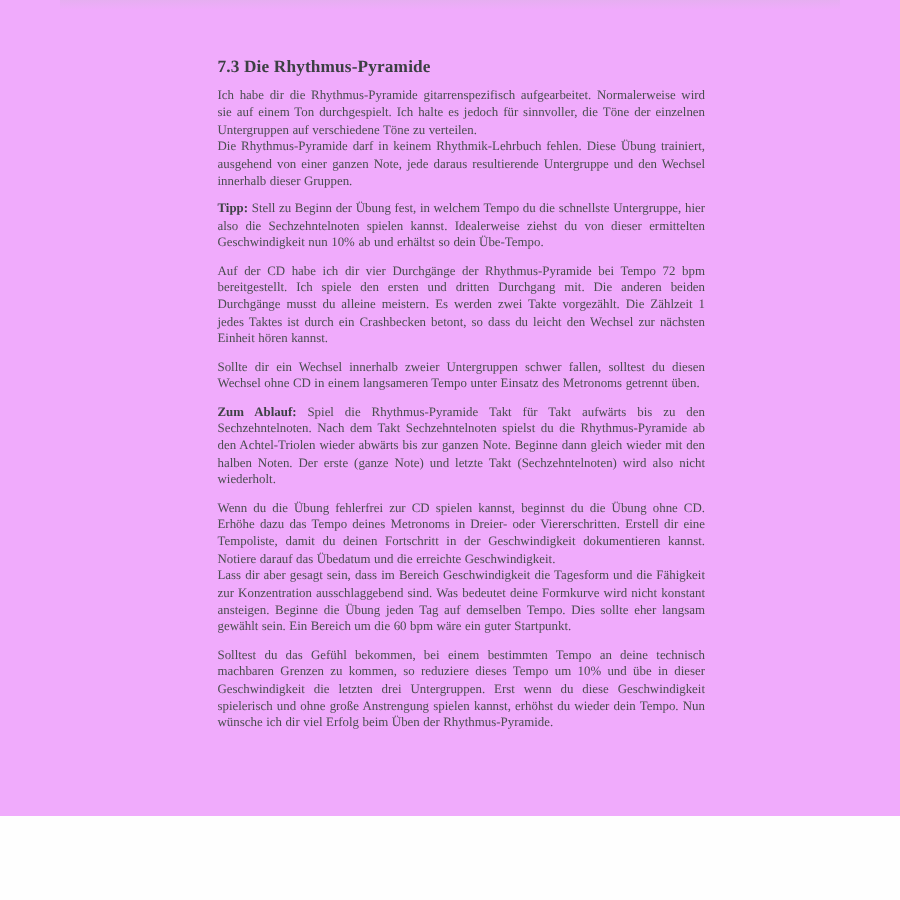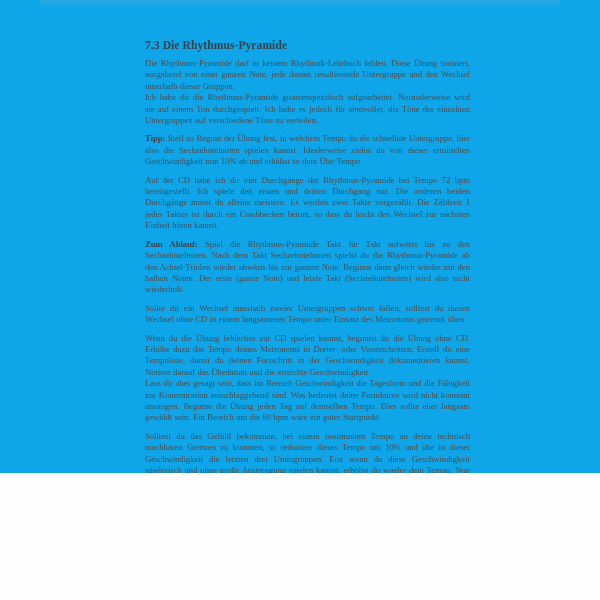--- a/index.html
+++ b/index.html
@@ -8,22 +8,22 @@
   }
   body {
     width: 600px;
     height: 600px;
     background: #fefefe;
     font-family: "Liberation Serif", "DejaVu Serif", serif;
   }
   .sheet {
     position: relative;
     width: 600px;
-    height: 473px;
-    background: #0ea5e9;
+    height: 544px;
+    background: #f0abfc;
     overflow: hidden;
   }
   
   .top-edge {
     position: absolute;
     top: 0; left: 40px; right: 40px;
     height: 7px;
     background: linear-gradient(to bottom, rgba(185,189,192,0.18), rgba(255,255,255,0));
     pointer-events: none;
   }
@@ -68,34 +68,34 @@
 </style>
 </head>
 <body>
 
 <div class="sheet">
   <div class="top-edge"></div>
   <div class="content">
     <h1 class="heading">7.3 Die Rhythmus-Pyramide</h1>
     <div id="blocks">
         <div class="block">
+          <p>Ich habe dir die Rhythmus-Pyramide gitarrenspezifisch aufgearbeitet. Normalerweise wird sie auf einem Ton durchgespielt. Ich halte es jedoch für sinnvoller, die Töne der einzelnen Untergruppen auf verschiedene Töne zu verteilen.</p>
           <p>Die Rhythmus-Pyramide darf in keinem Rhythmik-Lehrbuch fehlen. Diese Übung trainiert, ausgehend von einer ganzen Note, jede daraus resultierende Untergruppe und den Wechsel innerhalb dieser Gruppen.</p>
-          <p>Ich habe dir die Rhythmus-Pyramide gitarrenspezifisch aufgearbeitet. Normalerweise wird sie auf einem Ton durchgespielt. Ich halte es jedoch für sinnvoller, die Töne der einzelnen Untergruppen auf verschiedene Töne zu verteilen.</p>
         </div>
         <div class="block">
           <p><strong>Tipp: </strong>Stell zu Beginn der Übung fest, in welchem Tempo du die schnellste Untergruppe, hier also die Sechzehntelnoten spielen kannst. Idealerweise ziehst du von dieser ermittelten Geschwindigkeit nun 10% ab und erhältst so dein Übe-Tempo.</p>
         </div>
         <div class="block">
           <p>Auf der CD habe ich dir vier Durchgänge der Rhythmus-Pyramide bei Tempo 72 bpm bereitgestellt. Ich spiele den ersten und dritten Durchgang mit. Die anderen beiden Durchgänge musst du alleine meistern. Es werden zwei Takte vorgezählt. Die Zählzeit 1 jedes Taktes ist durch ein Crashbecken betont, so dass du leicht den Wechsel zur nächsten Einheit hören kannst.</p>
         </div>
         <div class="block">
-          <p><strong>Zum Ablauf: </strong>Spiel die Rhythmus-Pyramide Takt für Takt aufwärts bis zu den Sechzehntelnoten. Nach dem Takt Sechzehntelnoten spielst du die Rhythmus-Pyramide ab den Achtel-Triolen wieder abwärts bis zur ganzen Note. Beginne dann gleich wieder mit den halben Noten. Der erste (ganze Note) und letzte Takt (Sechzehntelnoten) wird also nicht wiederholt.</p>
+          <p>Sollte dir ein Wechsel innerhalb zweier Untergruppen schwer fallen, solltest du diesen Wechsel ohne CD in einem langsameren Tempo unter Einsatz des Metronoms getrennt üben.</p>
         </div>
         <div class="block">
-          <p>Sollte dir ein Wechsel innerhalb zweier Untergruppen schwer fallen, solltest du diesen Wechsel ohne CD in einem langsameren Tempo unter Einsatz des Metronoms getrennt üben.</p>
+          <p><strong>Zum Ablauf: </strong>Spiel die Rhythmus-Pyramide Takt für Takt aufwärts bis zu den Sechzehntelnoten. Nach dem Takt Sechzehntelnoten spielst du die Rhythmus-Pyramide ab den Achtel-Triolen wieder abwärts bis zur ganzen Note. Beginne dann gleich wieder mit den halben Noten. Der erste (ganze Note) und letzte Takt (Sechzehntelnoten) wird also nicht wiederholt.</p>
         </div>
         <div class="block">
           <p>Wenn du die Übung fehlerfrei zur CD spielen kannst, beginnst du die Übung ohne CD. Erhöhe dazu das Tempo deines Metronoms in Dreier- oder Viererschritten. Erstell dir eine Tempoliste, damit du deinen Fortschritt in der Geschwindigkeit dokumentieren kannst. Notiere darauf das Übedatum und die erreichte Geschwindigkeit.</p>
           <p>Lass dir aber gesagt sein, dass im Bereich Geschwindigkeit die Tagesform und die Fähigkeit zur Konzentration ausschlaggebend sind. Was bedeutet deine Formkurve wird nicht konstant ansteigen. Beginne die Übung jeden Tag auf demselben Tempo. Dies sollte eher langsam gewählt sein. Ein Bereich um die 60 bpm wäre ein guter Startpunkt.</p>
         </div>
         <div class="block">
           <p>Solltest du das Gefühl bekommen, bei einem bestimmten Tempo an deine technisch machbaren Grenzen zu kommen, so reduziere dieses Tempo um 10% und übe in dieser Geschwindigkeit die letzten drei Untergruppen. Erst wenn du diese Geschwindigkeit spielerisch und ohne große Anstrengung spielen kannst, erhöhst du wieder dein Tempo. Nun wünsche ich dir viel Erfolg beim Üben der Rhythmus-Pyramide.</p>
         </div>
       </div>
   </div>

